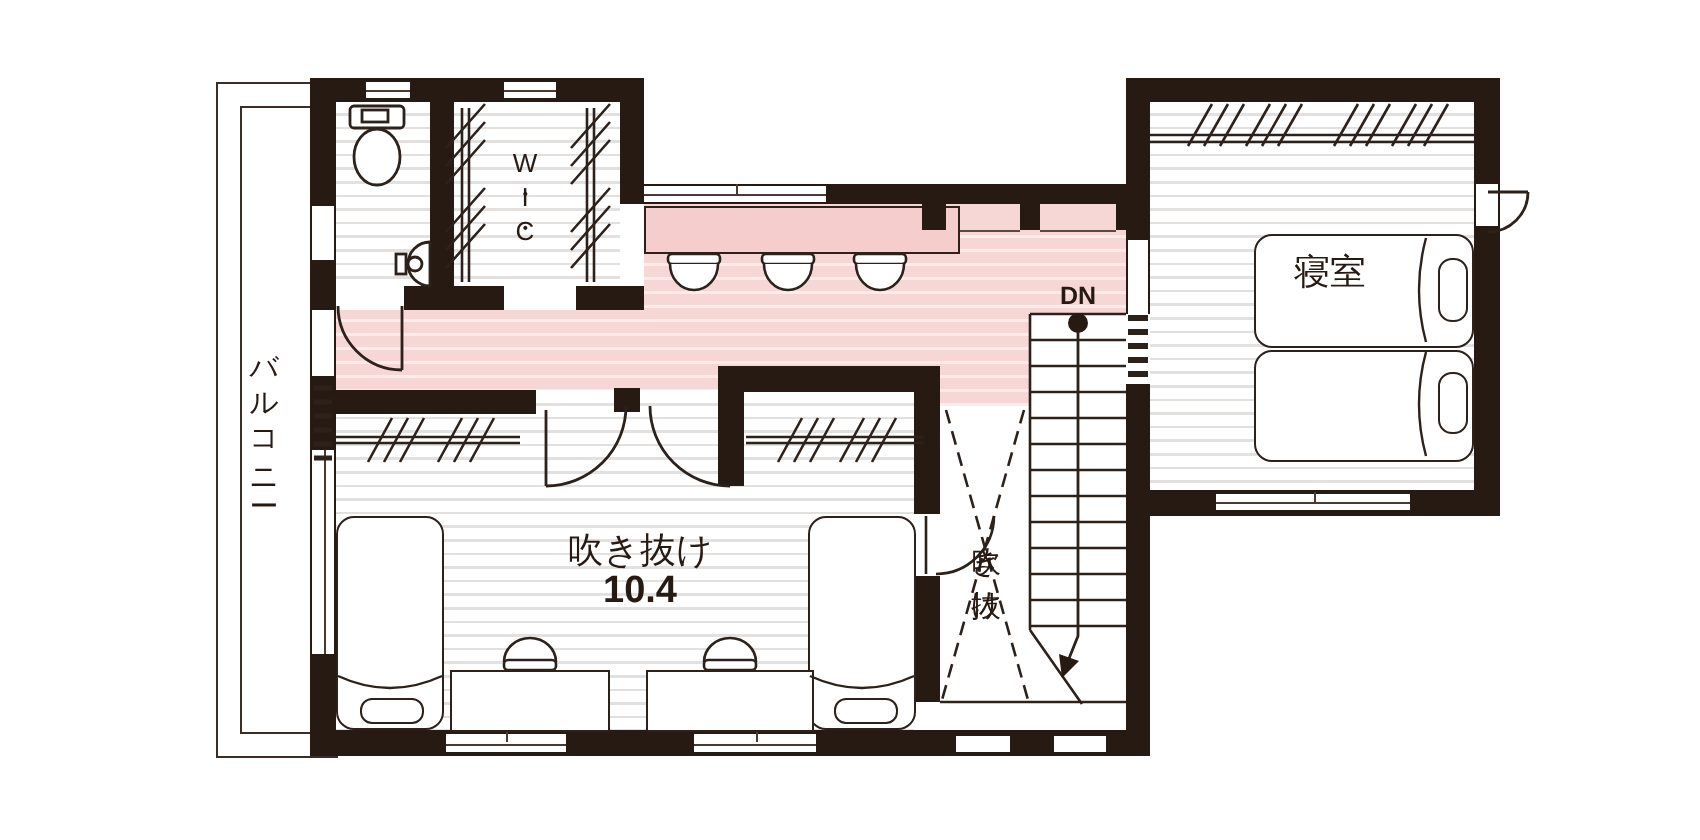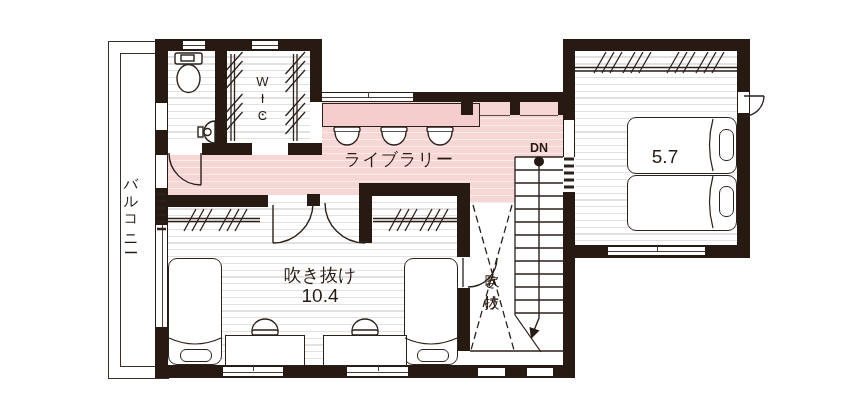--- a/index.html
+++ b/index.html
@@ -202,26 +202,25 @@
       <path d="M352,331 A13,12 0 0 1 378,331"></path>
         <rect x="352" y="330" width="26" height="5" rx="2"></rect>
     </g>
 
     <g stroke="#2c211b" stroke-width="1.2" fill="none">
       <path d="M169,338 Q195,350 221,338 M405,338 Q431,350 457,338"></path>
       <path d="M713,119 Q706,145 713,171 M713,176 Q706,202 713,228"></path>
     </g>
   </svg>
 
-  <div class="lbl" style="left:329px;top:148px;width:140px;font-size:17px;letter-spacing:1px;">ライブラリー</div>
 
   <div class="lbl" style="left:250px;top:263px;width:140px;font-size:18px;">吹き抜け</div>
-  <div class="lbl" style="left:250px;top:285px;width:140px;font-size:19px;">10.4</div>
-
-  <div class="lbl" style="left:625px;top:146px;width:80px;font-size:19px;">5.7</div>
+  <div class="lbl" style="left:250px;top:285px;width:140px;font-size:19px;font-weight:bold;">10.4</div>
+
+  <div class="lbl" style="left:625px;top:124px;width:80px;font-size:18px;">寝室</div>
 
   <div class="lbl" style="left:519px;top:141px;width:40px;font-size:12.5px;font-weight:600;">DN</div>
 
   <div class="lbl vert" style="left:121px;top:157px;height:100px;font-size:14.5px;letter-spacing:3px;">バルコニー</div>
 
   <div class="lbl vert" style="left:253px;top:58px;height:82px;font-size:13px;letter-spacing:1px;">W・I・C</div>
 
   <div class="lbl vert" style="left:482px;top:241px;height:85px;font-size:15px;letter-spacing:2px;">吹き抜け</div>
 
 </div>

